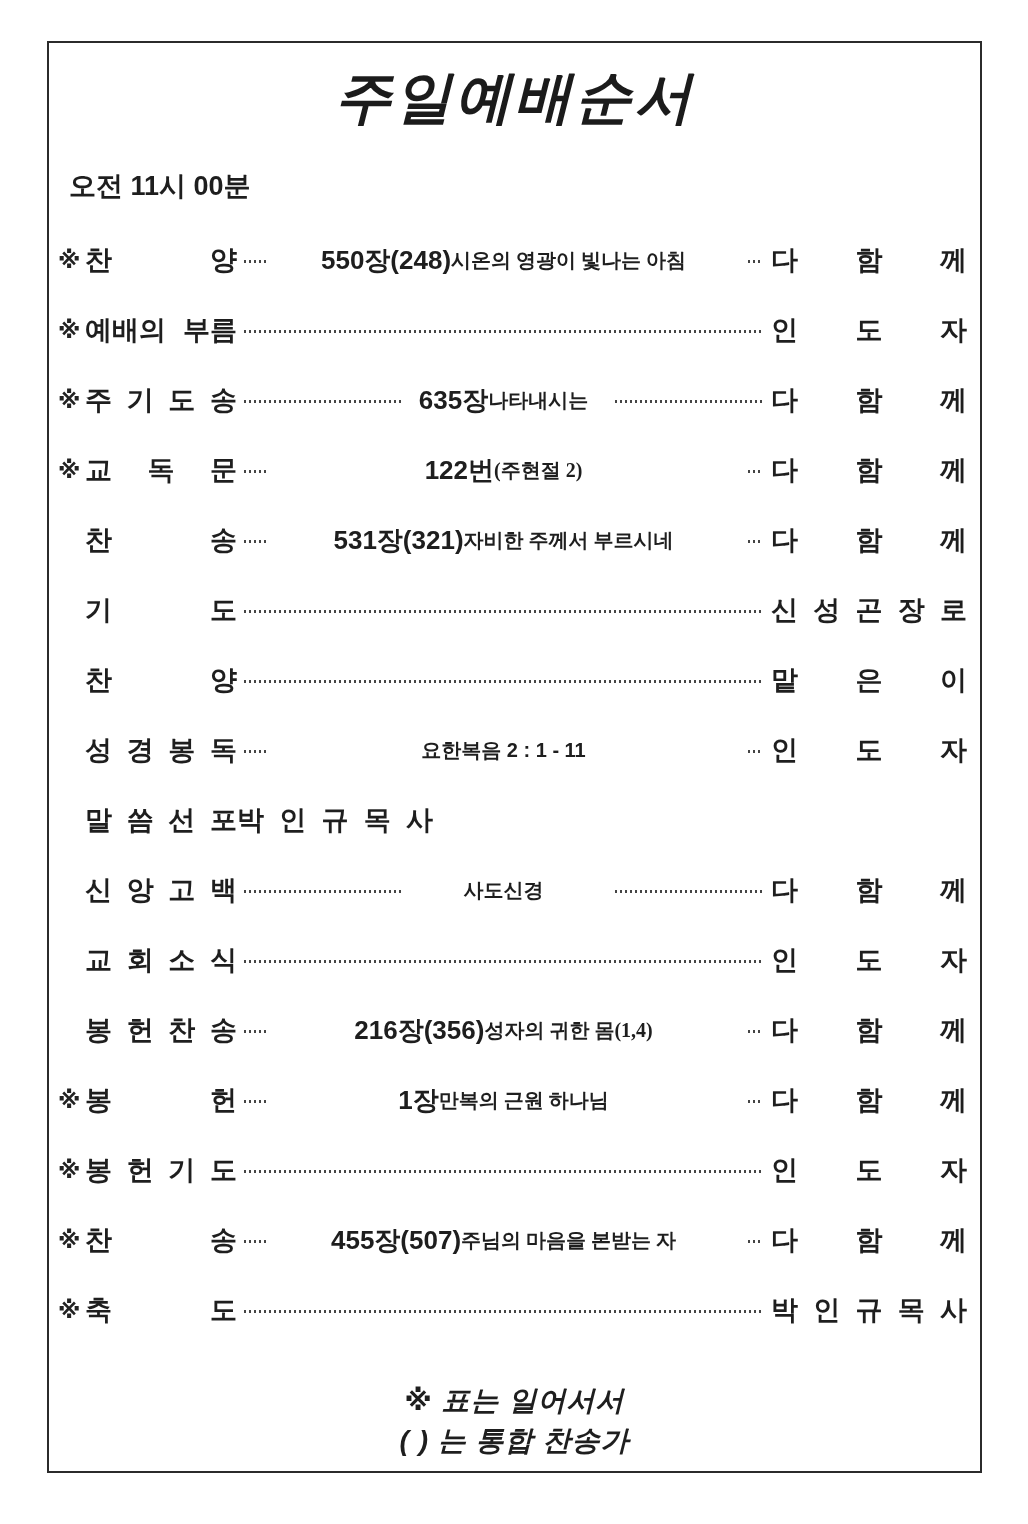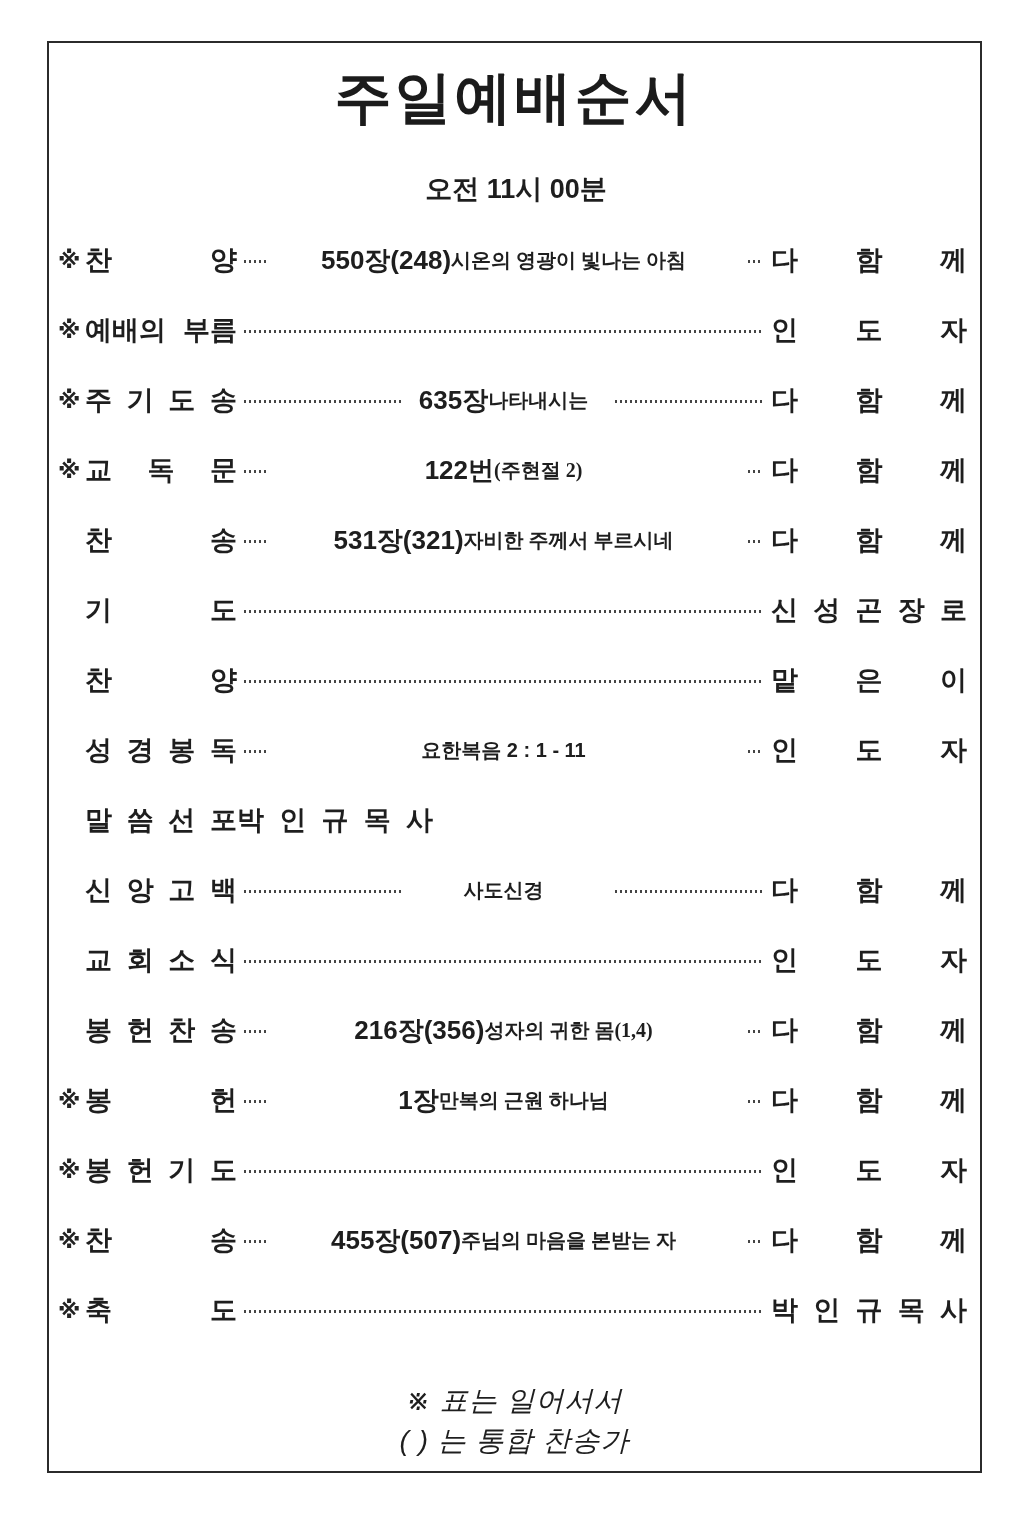--- a/index.html
+++ b/index.html
@@ -20,30 +20,30 @@
     overflow: hidden;
   }
   .title {
     margin-top: 20px;
     text-align: center;
     font-size: 57px;
     line-height: 68px;
     font-weight: bold;
     letter-spacing: 3px;
     color: #1b1b1b;
+    font-style: italic;
   }
   .header-line {
     display: flex;
     justify-content: space-between;
     align-items: center;
     margin: 40px 17px 0 20px;
     font-size: 27px;
     font-weight: bold;
     height: 30px;
-    flex-direction: column;
   }
   .rows {
     margin: 24px 13px 0 9px;
   }
   .row {
     height: 70px;
     display: flex;
     align-items: center;
     font-weight: bold;
   }
@@ -97,21 +97,21 @@
     width: 196px;
     display: flex;
     justify-content: space-between;
     font-size: 27px;
     white-space: nowrap;
   }
   .footer {
     margin-top: 36px;
     text-align: center;
     font-size: 28px;
-    font-weight: normal;
+    font-weight: bold;
     font-style: italic;
     line-height: 40px;
     letter-spacing: 1px;
   }
 </style>
 </head>
 <body>
 
 <div class="sheet">
   <h1 class="title">주일예배순서</h1>

